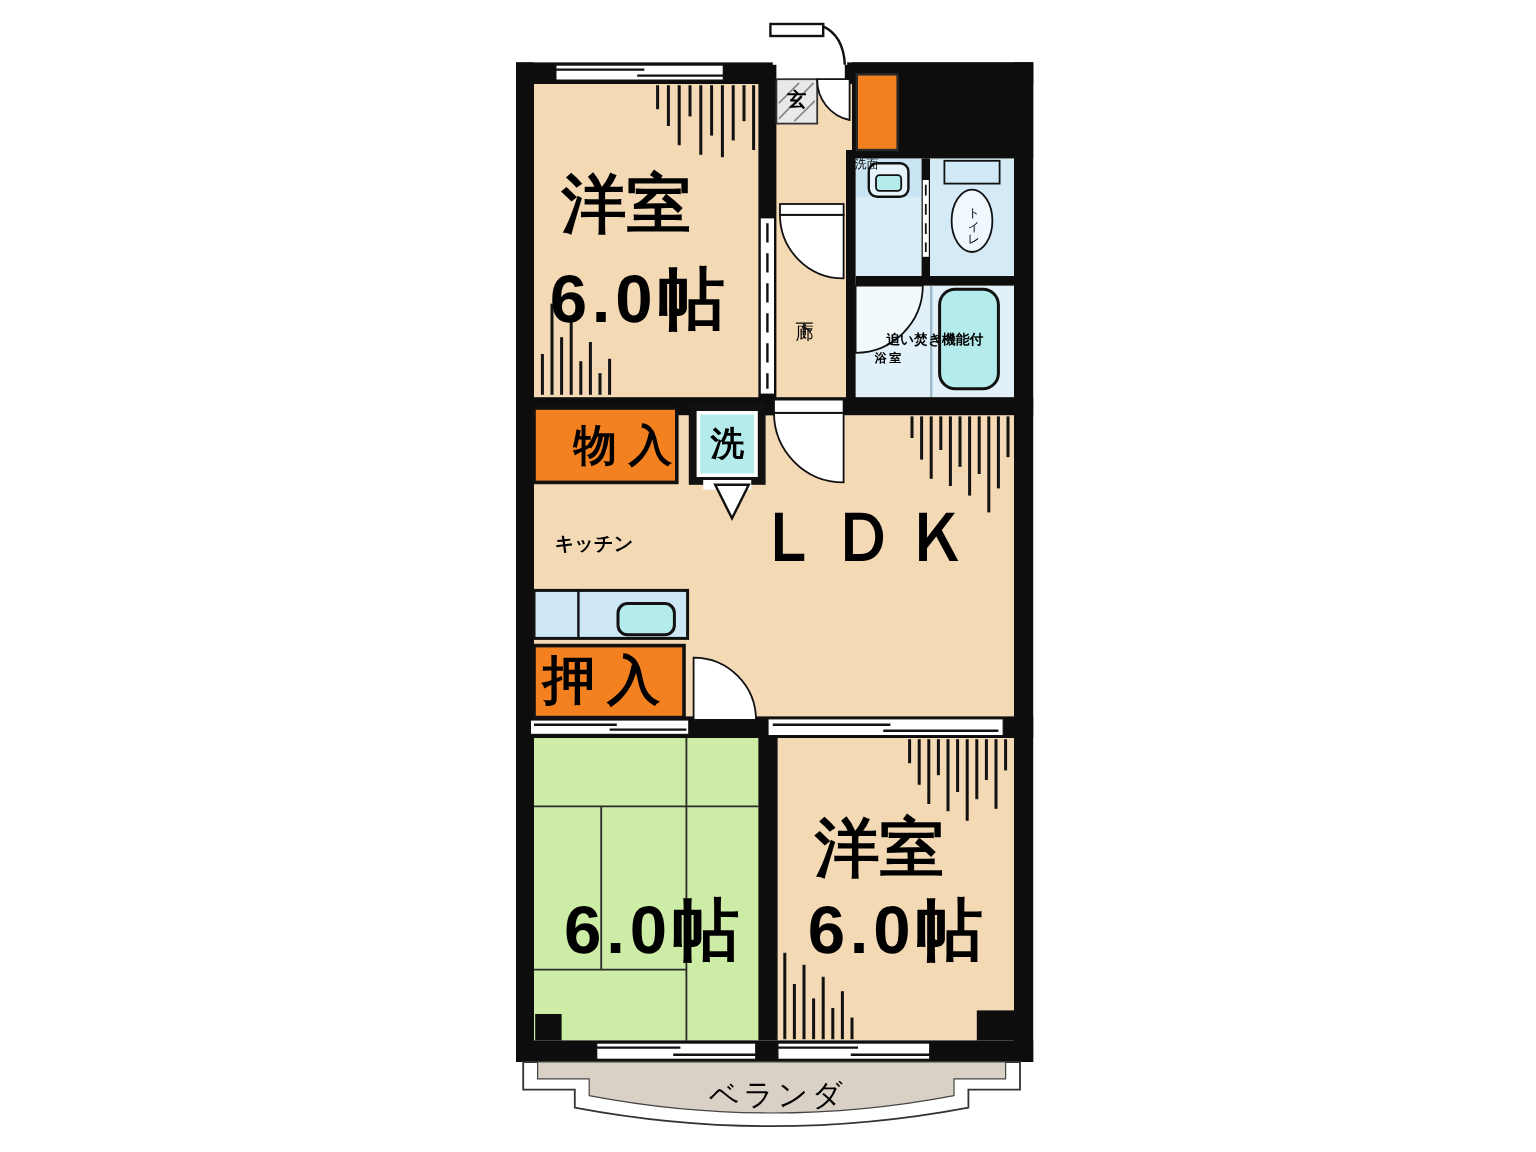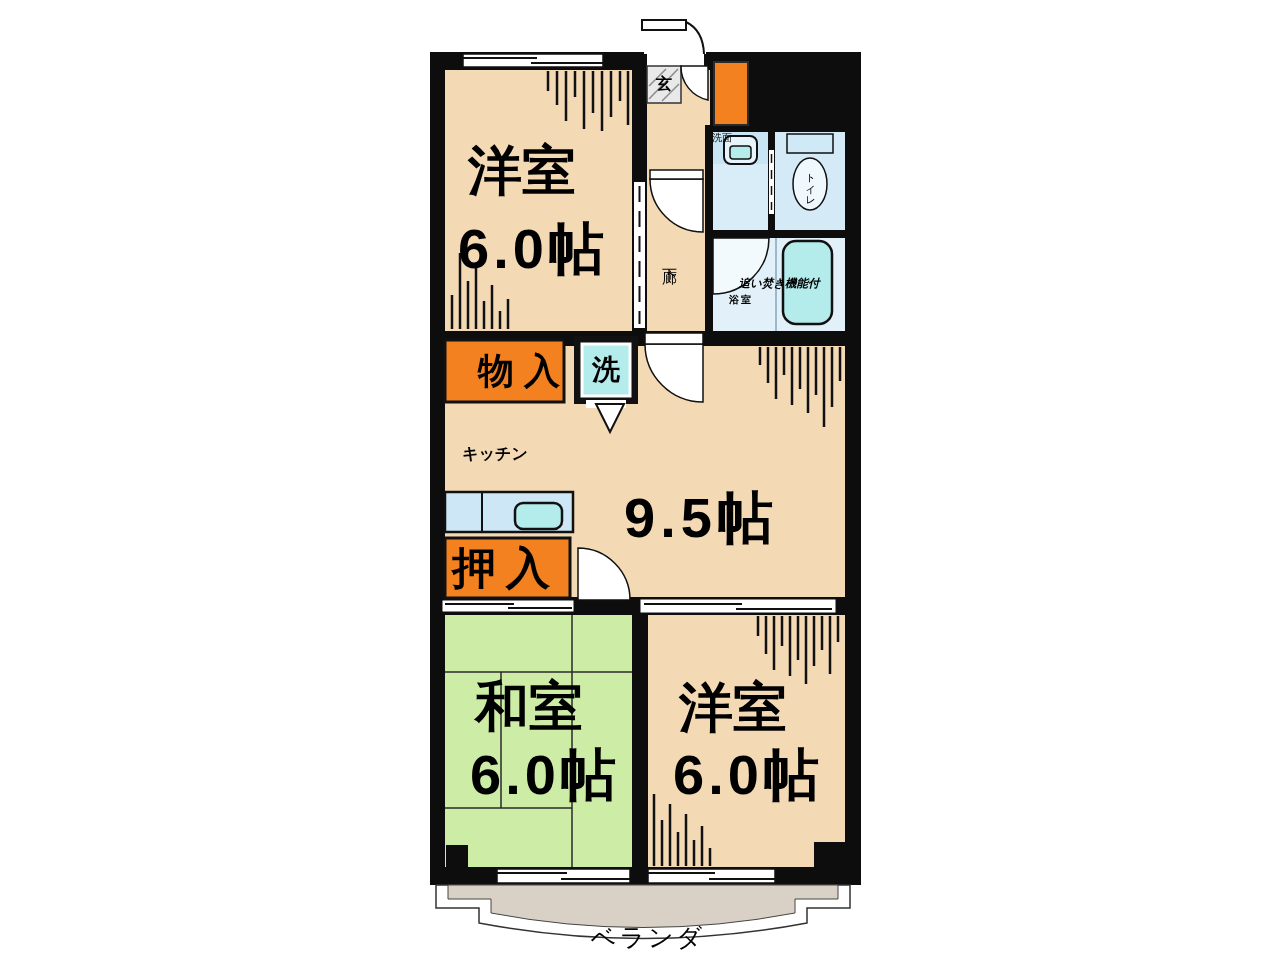--- a/index.html
+++ b/index.html
@@ -209,38 +209,37 @@
 
   <g>
     <path d="M436,885 L436,908 L479,908 L479,923 Q643,954 807,923 L807,908 L850,908 L850,885 Z" fill="#ffffff" stroke="#333" stroke-width="1.5"></path>
     <path d="M448,885 L448,899 L491,899 L491,913 Q643,942 795,913 L795,899 L838,899 L838,885 Z" fill="#d9d1c5" stroke="#444" stroke-width="1"></path>
   </g>
 </svg>
 
 <div class="lbl" style="left:522px;top:170px;font-size:54px;">洋室</div>
 <div class="lbl" style="left:533px;top:249px;font-size:56px;letter-spacing:4px;">6.0帖</div>
 
-<div class="lbl" style="left:701px;top:518px;font-size:56px;letter-spacing:5px;">9.5帖</div>
-
-<div class="lbl" style="left:529px;top:706px;font-size:54px;">和室</div>
+<div class="lbl" style="left:723px;top:448px;font-size:56px;letter-spacing:6px;">ＬＤＫ</div>
+
 <div class="lbl" style="left:545px;top:775px;font-size:56px;letter-spacing:4px;">6.0帖</div>
 
 <div class="lbl" style="left:733px;top:707px;font-size:54px;">洋室</div>
 <div class="lbl" style="left:748px;top:775px;font-size:56px;letter-spacing:4px;">6.0帖</div>
 
 <div class="lbl" style="left:524px;top:371px;font-size:36px;letter-spacing:10px;">物入</div>
 <div class="lbl" style="left:506px;top:568px;font-size:44px;letter-spacing:10px;">押入</div>
 <div class="lbl" style="left:606px;top:370px;font-size:28px;">洗</div>
 
 <div class="lbl" style="left:495px;top:454px;font-size:16px;">キッチン</div>
 
 <div class="lbl" style="left:664px;top:84px;font-size:16px;">玄</div>
 <div class="lbl vert" style="left:670px;top:257px;font-size:15px;font-weight:normal;">廊下</div>
 
 <div class="lbl" style="left:722px;top:138px;font-size:10px;font-weight:normal;">洗面</div>
 <div class="lbl vert" style="left:810px;top:183px;font-size:10px;font-weight:normal;">トイレ</div>
 
-<div class="lbl" style="left:779px;top:284px;font-size:11.5px;font-style:italic;">追い焚き機能付</div>
+<div class="lbl" style="left:779px;top:284px;font-size:11.5px;">追い焚き機能付</div>
 <div class="lbl" style="left:741px;top:300px;font-size:10px;letter-spacing:2px;">浴室</div>
 
-<div class="lbl" style="left:648px;top:913px;font-size:25px;font-weight:normal;letter-spacing:3px;margin-top:24px;">ベランダ</div>
+<div class="lbl" style="left:648px;top:913px;font-size:25px;font-weight:normal;letter-spacing:3px;">ベランダ</div>
 
 </div>
 
 </body></html>

